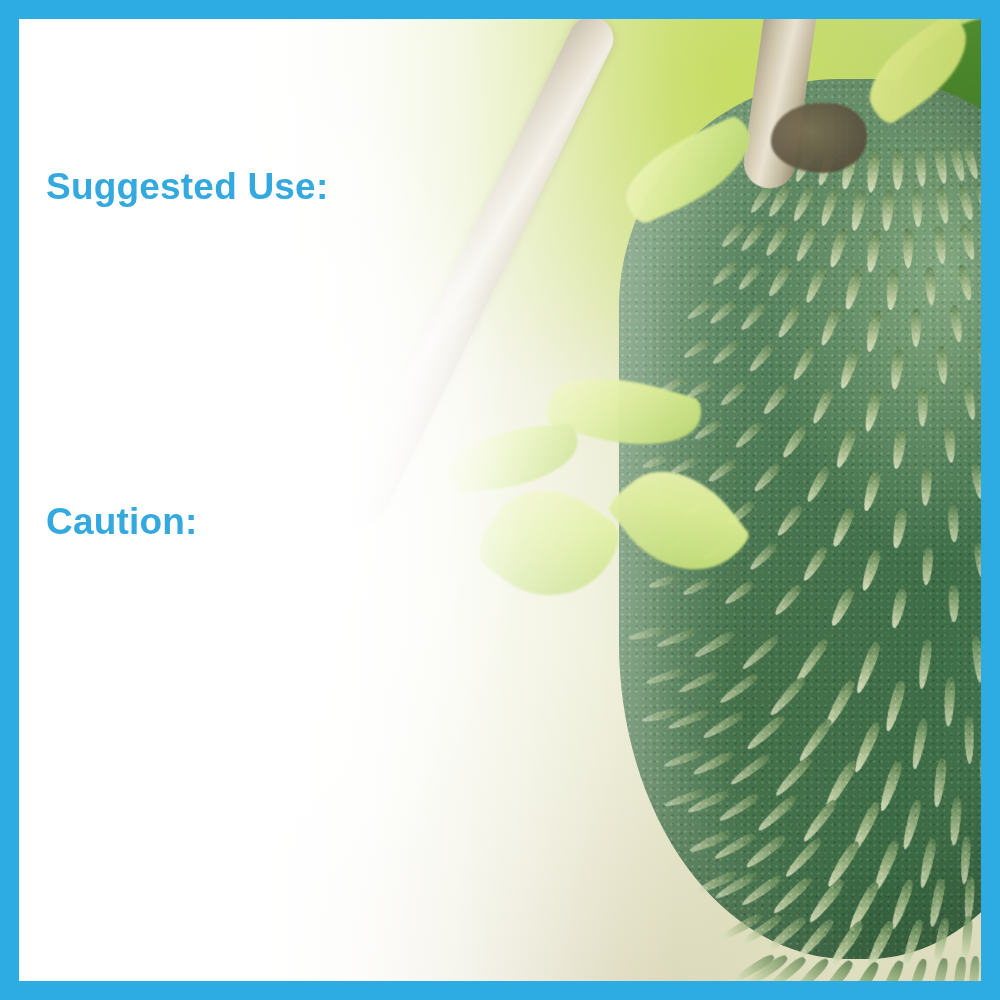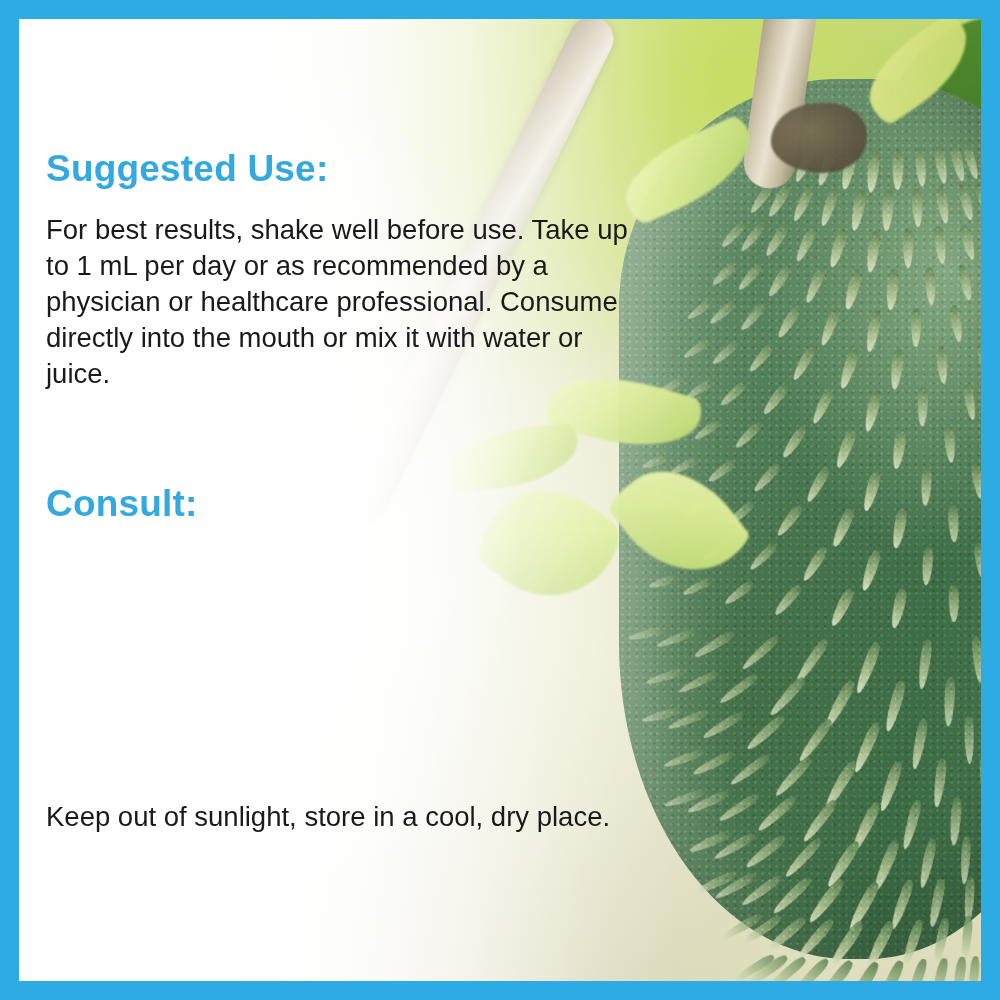--- a/index.html
+++ b/index.html
@@ -158,21 +158,21 @@
   #veil2 {
     position: absolute;
     inset: 0;
     background: radial-gradient(ellipse 52% 70% at 12% 50%, rgba(255,255,255,0.98) 0%, rgba(255,255,255,0.85) 45%, rgba(255,255,255,0) 78%);
   }
 
   
   #content {
     position: absolute;
     left: 27px;
-    top: 0;
+    top: 18px;
     width: 640px;
     height: 100%;
   }
   .heading {
     color: #33A9DF;
     font-size: 37px;
     font-weight: bold;
     letter-spacing: 0.2px;
     line-height: 1.05;
     margin: 0;
@@ -391,21 +391,19 @@
       <div class="leaf" id="leaf-d"></div>
       <div class="leaf" id="leaf-e"></div>
       <div class="leaf" id="leaf-f"></div>
 
       <div id="veil"></div>
       <div id="veil2"></div>
     </div>
 
     <div id="content">
       <h2 class="heading" id="suggested-heading">Suggested Use:</h2>
-      <p class="body-text" id="suggested-body">For best results, shake well before use. Take up to 1 mL per day or as recommended by a physician or healthcare professional. Consume directly into the mouth or mix it with water or juice.</p>
-
-      <h2 class="heading" id="caution-heading">Consult:</h2>
-
-      <p class="body-text" id="storage-body">Keep out of sunlight, store in a cool, dry place.</p>
+
+      <h2 class="heading" id="caution-heading">Caution:</h2>
+
     </div>
 
   </div>
 </div>
 
 </body></html>

